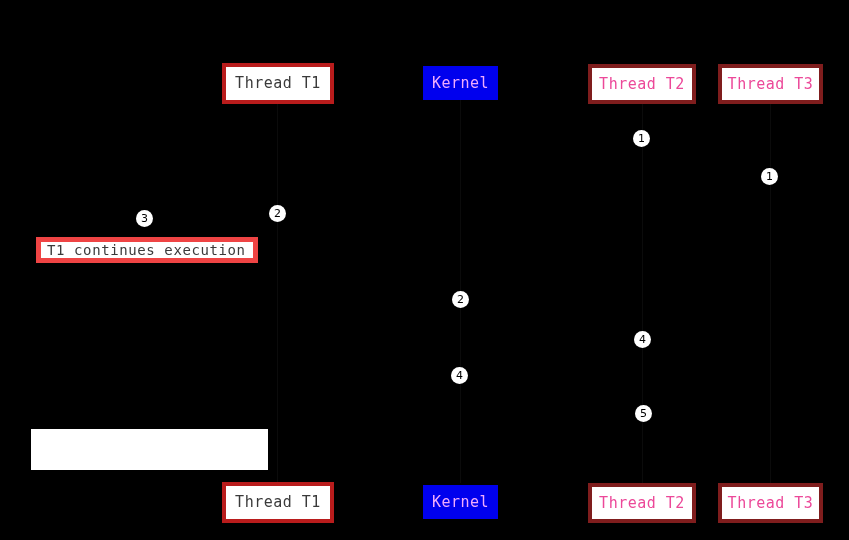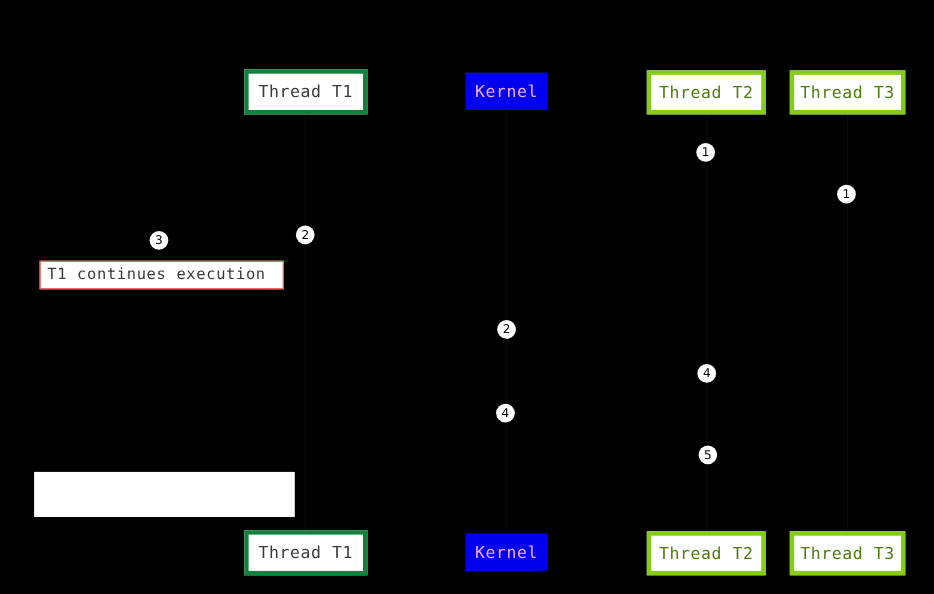--- a/index.html
+++ b/index.html
@@ -24,48 +24,48 @@
     align-items: center;
     justify-content: center;
     font-family: "DejaVu Sans Mono", "Liberation Mono", monospace;
     font-size: 15px;
     letter-spacing: 0.5px;
     white-space: nowrap;
     line-height: 1;
   }
   .participant.p-t1 {
     background: #ffffff;
-    border: 4px solid #15803d;
+    border: 4px solid #b91c1c;
     color: #3a3a3a;
   }
   .participant.p-kernel {
     background: #0000ee;
     border: 0px solid #0000ee;
     color: #f0abfc;
   }
   .participant.p-t2,
   .participant.p-t3 {
     background: #ffffff;
-    border: 4px solid #84cc16;
-    color: #4d7c0f;
+    border: 4px solid #7f1d1d;
+    color: #ec4899;
   }
 
   
   .lifeline {
     position: absolute;
     width: 1px;
     background: #0b0b0b;
   }
 
   
   .notebox {
     position: absolute;
     box-sizing: border-box;
     background: #ffffff;
-    border: 1px solid #ef4444;
+    border: 5px solid #ef4444;
     color: #3a3a3a;
     font-family: "DejaVu Sans Mono", "Liberation Mono", monospace;
     font-size: 14px;
     letter-spacing: 0.6px;
     display: flex;
     align-items: center;
     padding-left: 6px;
     white-space: nowrap;
     line-height: 1;
   }

